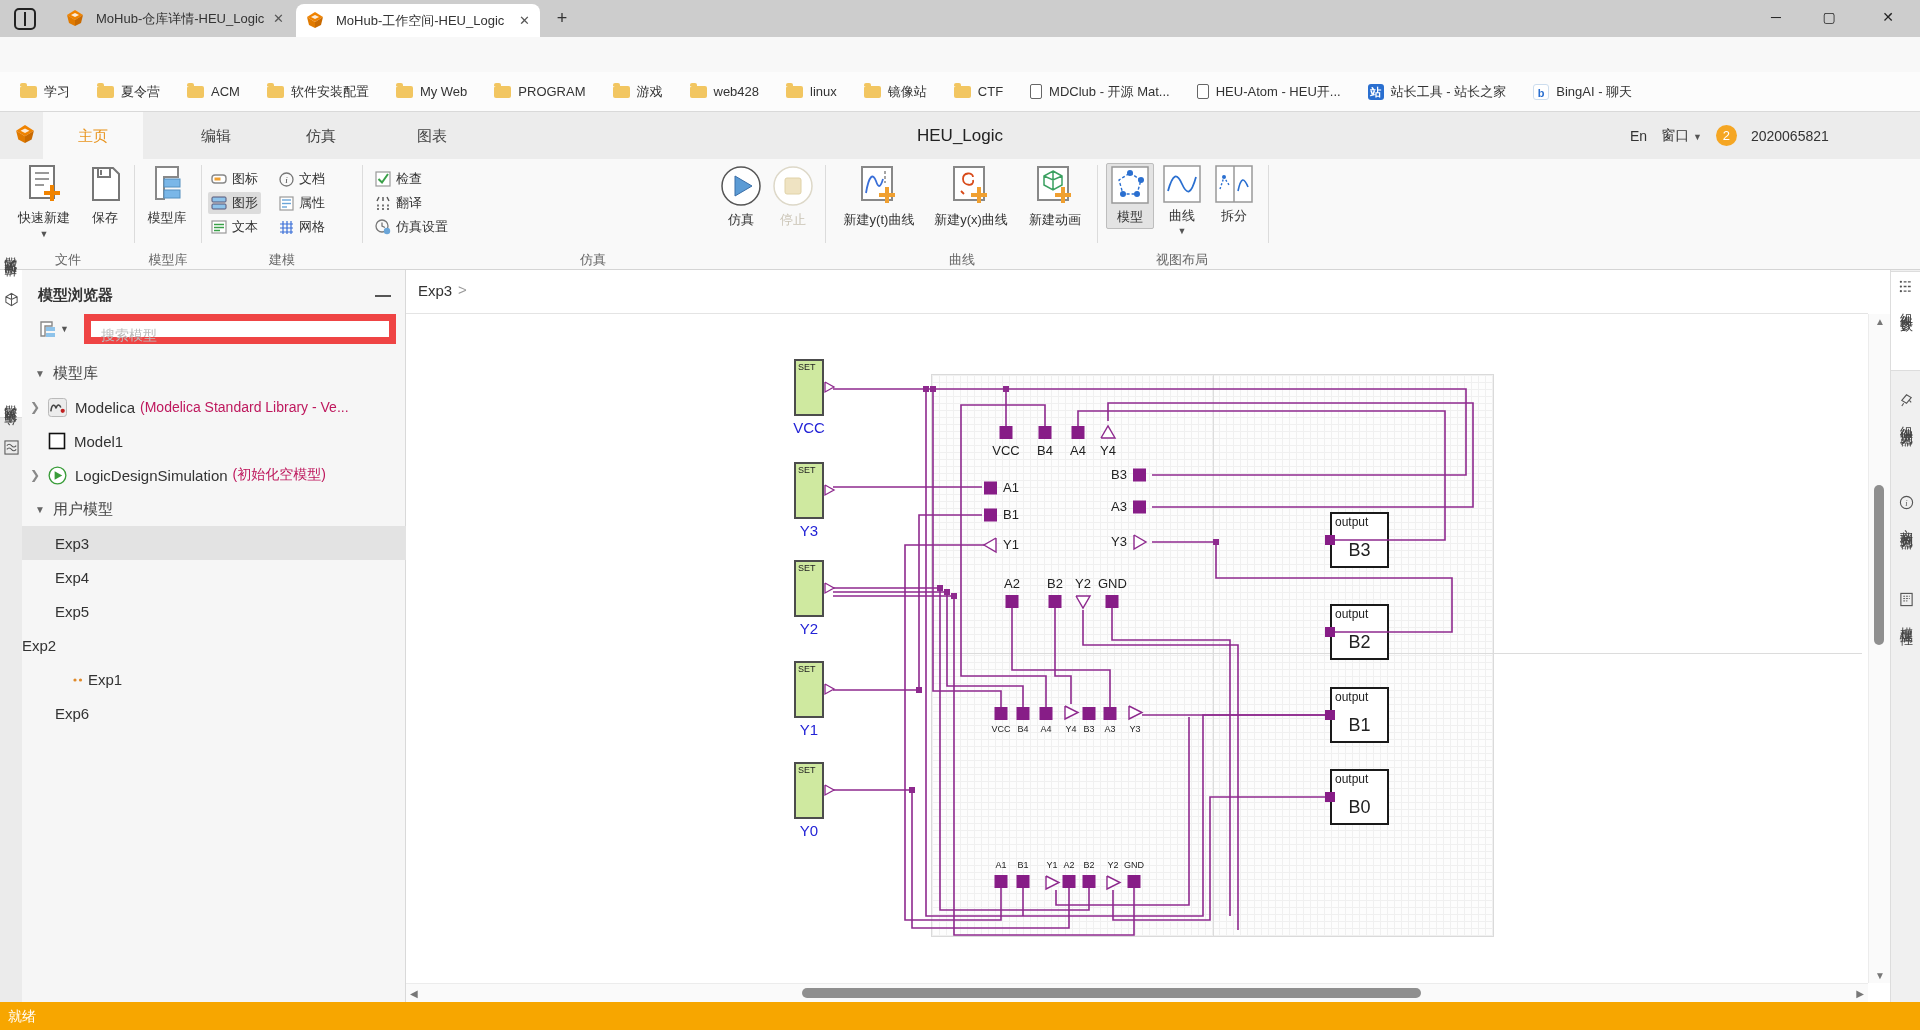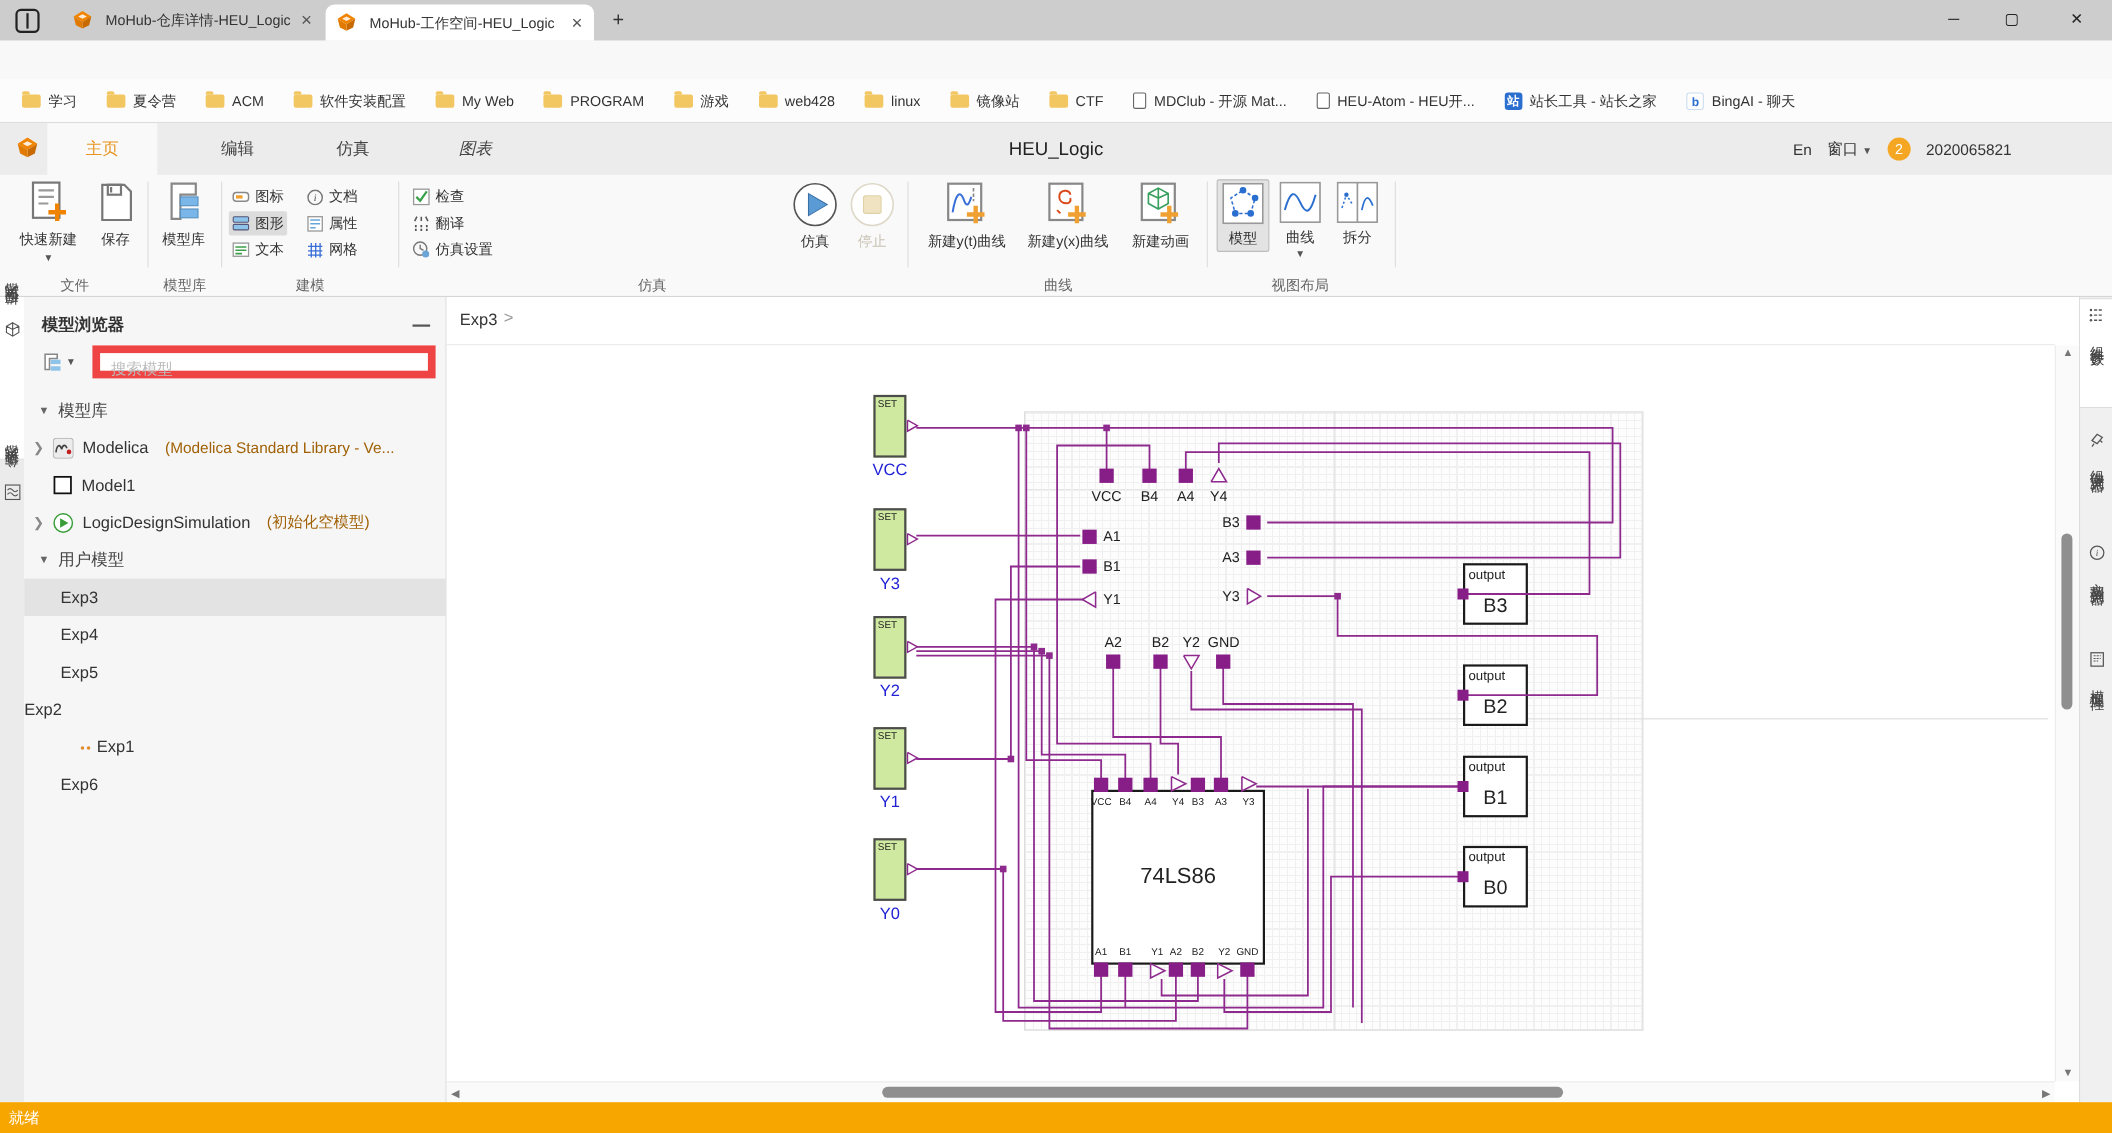--- a/index.html
+++ b/index.html
@@ -47,21 +47,21 @@
 .lstab.active { background:#fff; border-bottom:1px solid #ddd; }
 .vtext-up { writing-mode:vertical-rl; transform:rotate(180deg); font-size:13px; color:#444; letter-spacing:2px; }
 .vtext-dn { writing-mode:vertical-rl; font-size:13px; color:#444; letter-spacing:2px; }
 .sidebar { position:absolute; left:22px; top:270px; width:384px; height:732px; background:#f6f6f6; border-right:1px solid #d9d9d9; }
 .sbheader { position:absolute; left:16px; top:16px; font-size:15px; font-weight:bold; color:#333; }
 .collapse { position:absolute; right:14px; top:25px; width:16px; height:2px; background:#555; }
 .searchbtn { position:absolute; left:8px; top:44px; width:48px; height:30px; display:flex; align-items:center; justify-content:center; gap:3px; }
 .searchbox { position:absolute; left:62px; top:44px; width:312px; height:30px; background:#fff; border:7px solid #ef4444; font-size:14px; color:#bbb; line-height:28px; padding:0 10px; }
 .treerow { position:absolute; left:0; width:384px; height:34px; display:flex; align-items:center; font-size:15px; color:#333; }
 .treerow.sel { background:#e3e3e3; }
-.suffix { color:#a16207; margin-left:15px; font-size:14px; white-space:nowrap; overflow:hidden; }
+.suffix { color:#be185d; margin-left:5px; font-size:14px; white-space:nowrap; overflow:hidden; }
 .chev { color:#888; font-size:12px; }
 .secarrow { color:#666; font-size:10px; }
 
 .crumbbar { position:absolute; left:406px; top:270px; width:1462px; height:44px; background:#fff; border-bottom:1px solid #e4e4e4; }
 .canvas { position:absolute; left:406px; top:314px; width:1462px; height:669px; background:#fff; overflow:hidden; }
 .layer { position:absolute; left:-406px; top:-314px; width:1920px; height:1030px; }
 .gridzone { position:absolute; left:931px; top:374px; width:563px; height:563px; background-color:#fdfdfd; border:1px solid #dadada;
  background-image:repeating-linear-gradient(0deg,#f0f0f0 0 1px,transparent 1px 7px),repeating-linear-gradient(90deg,#f0f0f0 0 1px,transparent 1px 7px),repeating-linear-gradient(0deg,#e6e6e6 0 1px,transparent 1px 35px),repeating-linear-gradient(90deg,#e6e6e6 0 1px,transparent 1px 35px); }
 .chip { position:absolute; background:#fff; border:2px solid #1a1a1a; }
 .chipname { position:absolute; width:100%; text-align:center; font-size:20px; color:#222; }
@@ -251,21 +251,21 @@
     <svg class="iconsvg" width="22" height="20" viewBox="0 0 18 18">
       <polygon points="9,1 17,6 9,11 1,6" fill="#f08300"></polygon>
       <polygon points="9,11 17,6 15,14 9,17" fill="#c96a00"></polygon>
       <polygon points="9,11 1,6 3,14 9,17" fill="#e07a00"></polygon>
       <polygon points="9,4 13,6 9,8 5,6" fill="#fff" opacity="0.85"></polygon>
     </svg>
   </span>
 <div class="ribtab active" style="left:43px;">主页</div>
 <div class="ribtab" style="left:166px;">编辑</div>
 <div class="ribtab" style="left:271px;">仿真</div>
-<div class="ribtab" style="left:382px;font-style:italic;">图表</div>
+<div class="ribtab" style="left:382px;">图表</div>
 <div class="abs" style="left:860px;top:112px;width:200px;height:47px;line-height:47px;text-align:center;font-size:17px;color:#222;">HEU_Logic</div>
 <div class="ribright" style="left:1630px;">
   <span>En</span>
   <span><span>窗口</span> <span class="ddarrow">▼</span></span>
   <span class="badge">2</span>
   <span>2020065821</span>
 </div>
 
 <div class="ribbody">
 
@@ -593,23 +593,20 @@
       <div class="pinlab" style="left: 998px; top: 576px; width: 28px; text-align: center; font-size: 13px;">A2</div>
       <div class="pinlab" style="left: 1041px; top: 576px; width: 28px; text-align: center; font-size: 13px;">B2</div>
       <div class="pinlab" style="left: 1069px; top: 576px; width: 28px; text-align: center; font-size: 13px;">Y2</div>
       <div class="pinlab" style="left: 1098px; top: 576px; width: 28px; text-align: center; font-size: 13px;">GND</div>
       <div class="pinlab" style="left: 1003px; top: 480px; font-size: 13px;">A1</div>
       <div class="pinlab" style="left: 1003px; top: 507px; font-size: 13px;">B1</div>
       <div class="pinlab" style="left: 1003px; top: 537px; font-size: 13px;">Y1</div>
       <div class="pinlab" style="left: 1101px; top: 467px; width: 26px; text-align: right; font-size: 13px;">B3</div>
       <div class="pinlab" style="left: 1101px; top: 499px; width: 26px; text-align: right; font-size: 13px;">A3</div>
       <div class="pinlab" style="left: 1101px; top: 534px; width: 26px; text-align: right; font-size: 13px;">Y3</div>
-      <div class="chip" style="left: 992px; top: 718px; width: 158px; height: 159px;">
-        <div class="chipname" style="top: 65.5px;">74LS86</div>
-      </div>
       <div class="pinlab" style="left: 987px; top: 724px; width: 28px; text-align: center; font-size: 9px;">VCC</div>
       <div class="pinlab" style="left: 1009px; top: 724px; width: 28px; text-align: center; font-size: 9px;">B4</div>
       <div class="pinlab" style="left: 1032px; top: 724px; width: 28px; text-align: center; font-size: 9px;">A4</div>
       <div class="pinlab" style="left: 1057px; top: 724px; width: 28px; text-align: center; font-size: 9px;">Y4</div>
       <div class="pinlab" style="left: 1075px; top: 724px; width: 28px; text-align: center; font-size: 9px;">B3</div>
       <div class="pinlab" style="left: 1096px; top: 724px; width: 28px; text-align: center; font-size: 9px;">A3</div>
       <div class="pinlab" style="left: 1121px; top: 724px; width: 28px; text-align: center; font-size: 9px;">Y3</div>
       <div class="pinlab" style="left: 987px; top: 860px; width: 28px; text-align: center; font-size: 9px;">A1</div>
       <div class="pinlab" style="left: 1009px; top: 860px; width: 28px; text-align: center; font-size: 9px;">B1</div>
       <div class="pinlab" style="left: 1038px; top: 860px; width: 28px; text-align: center; font-size: 9px;">Y1</div>

